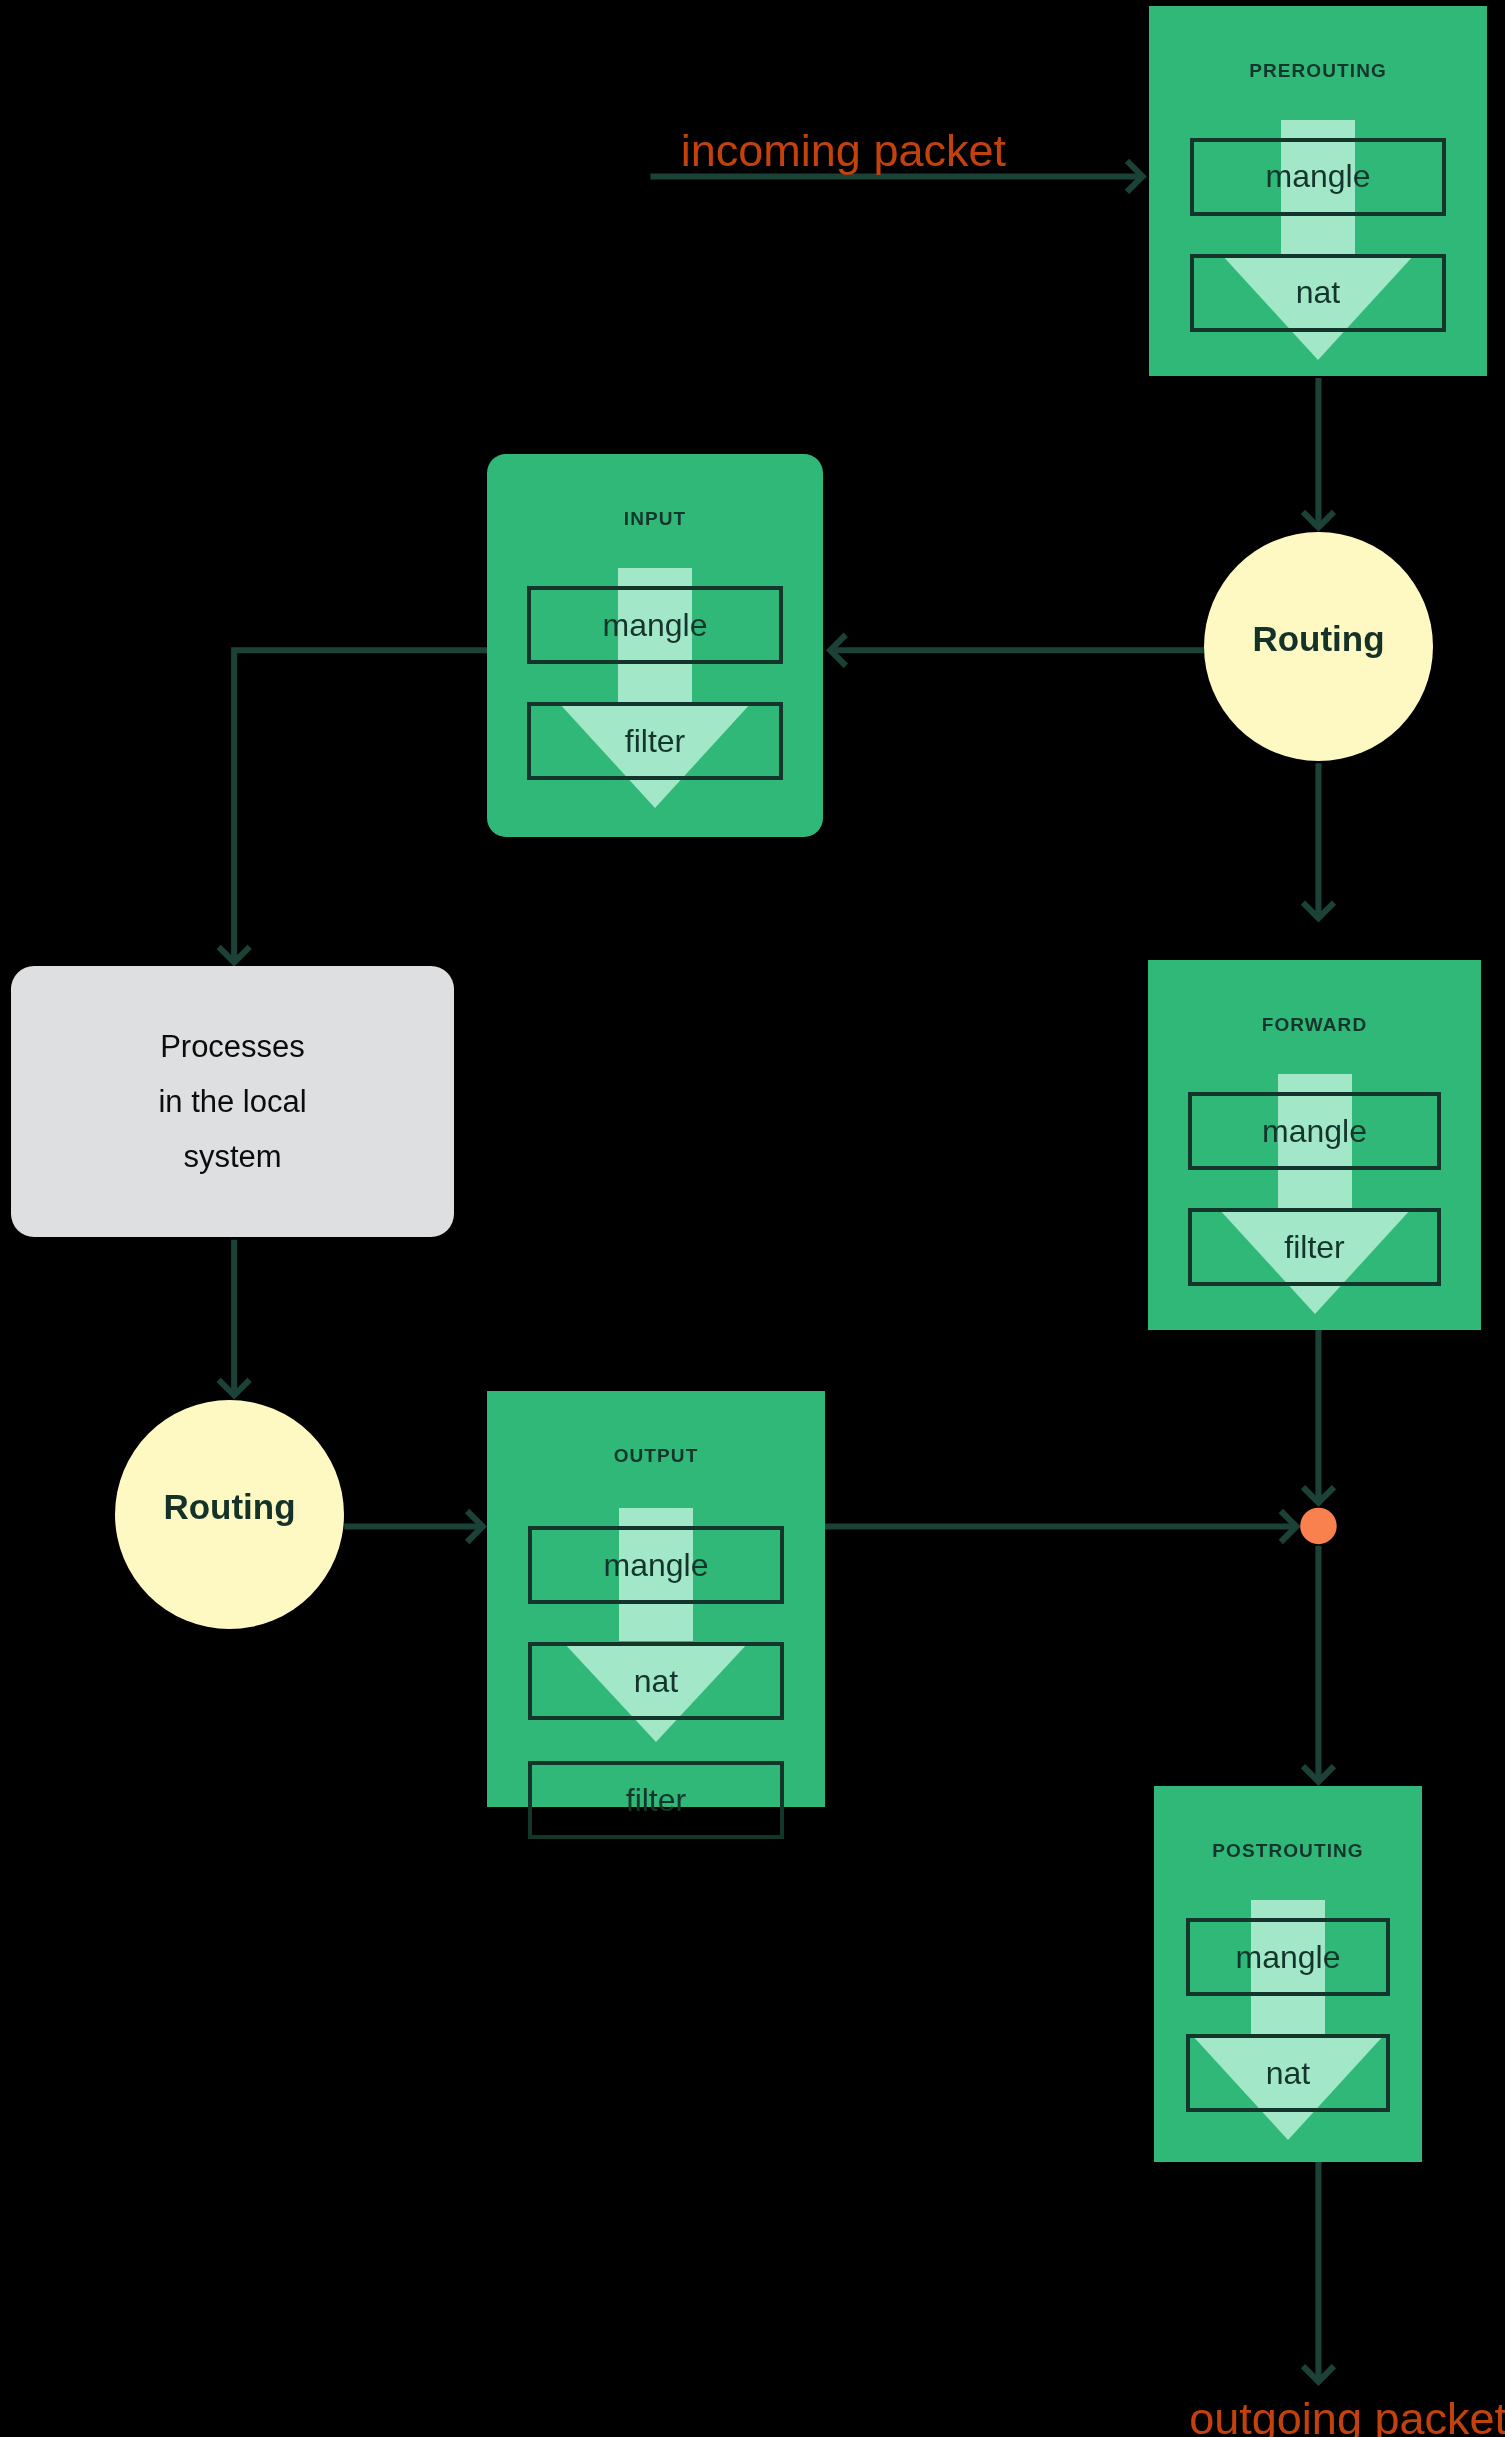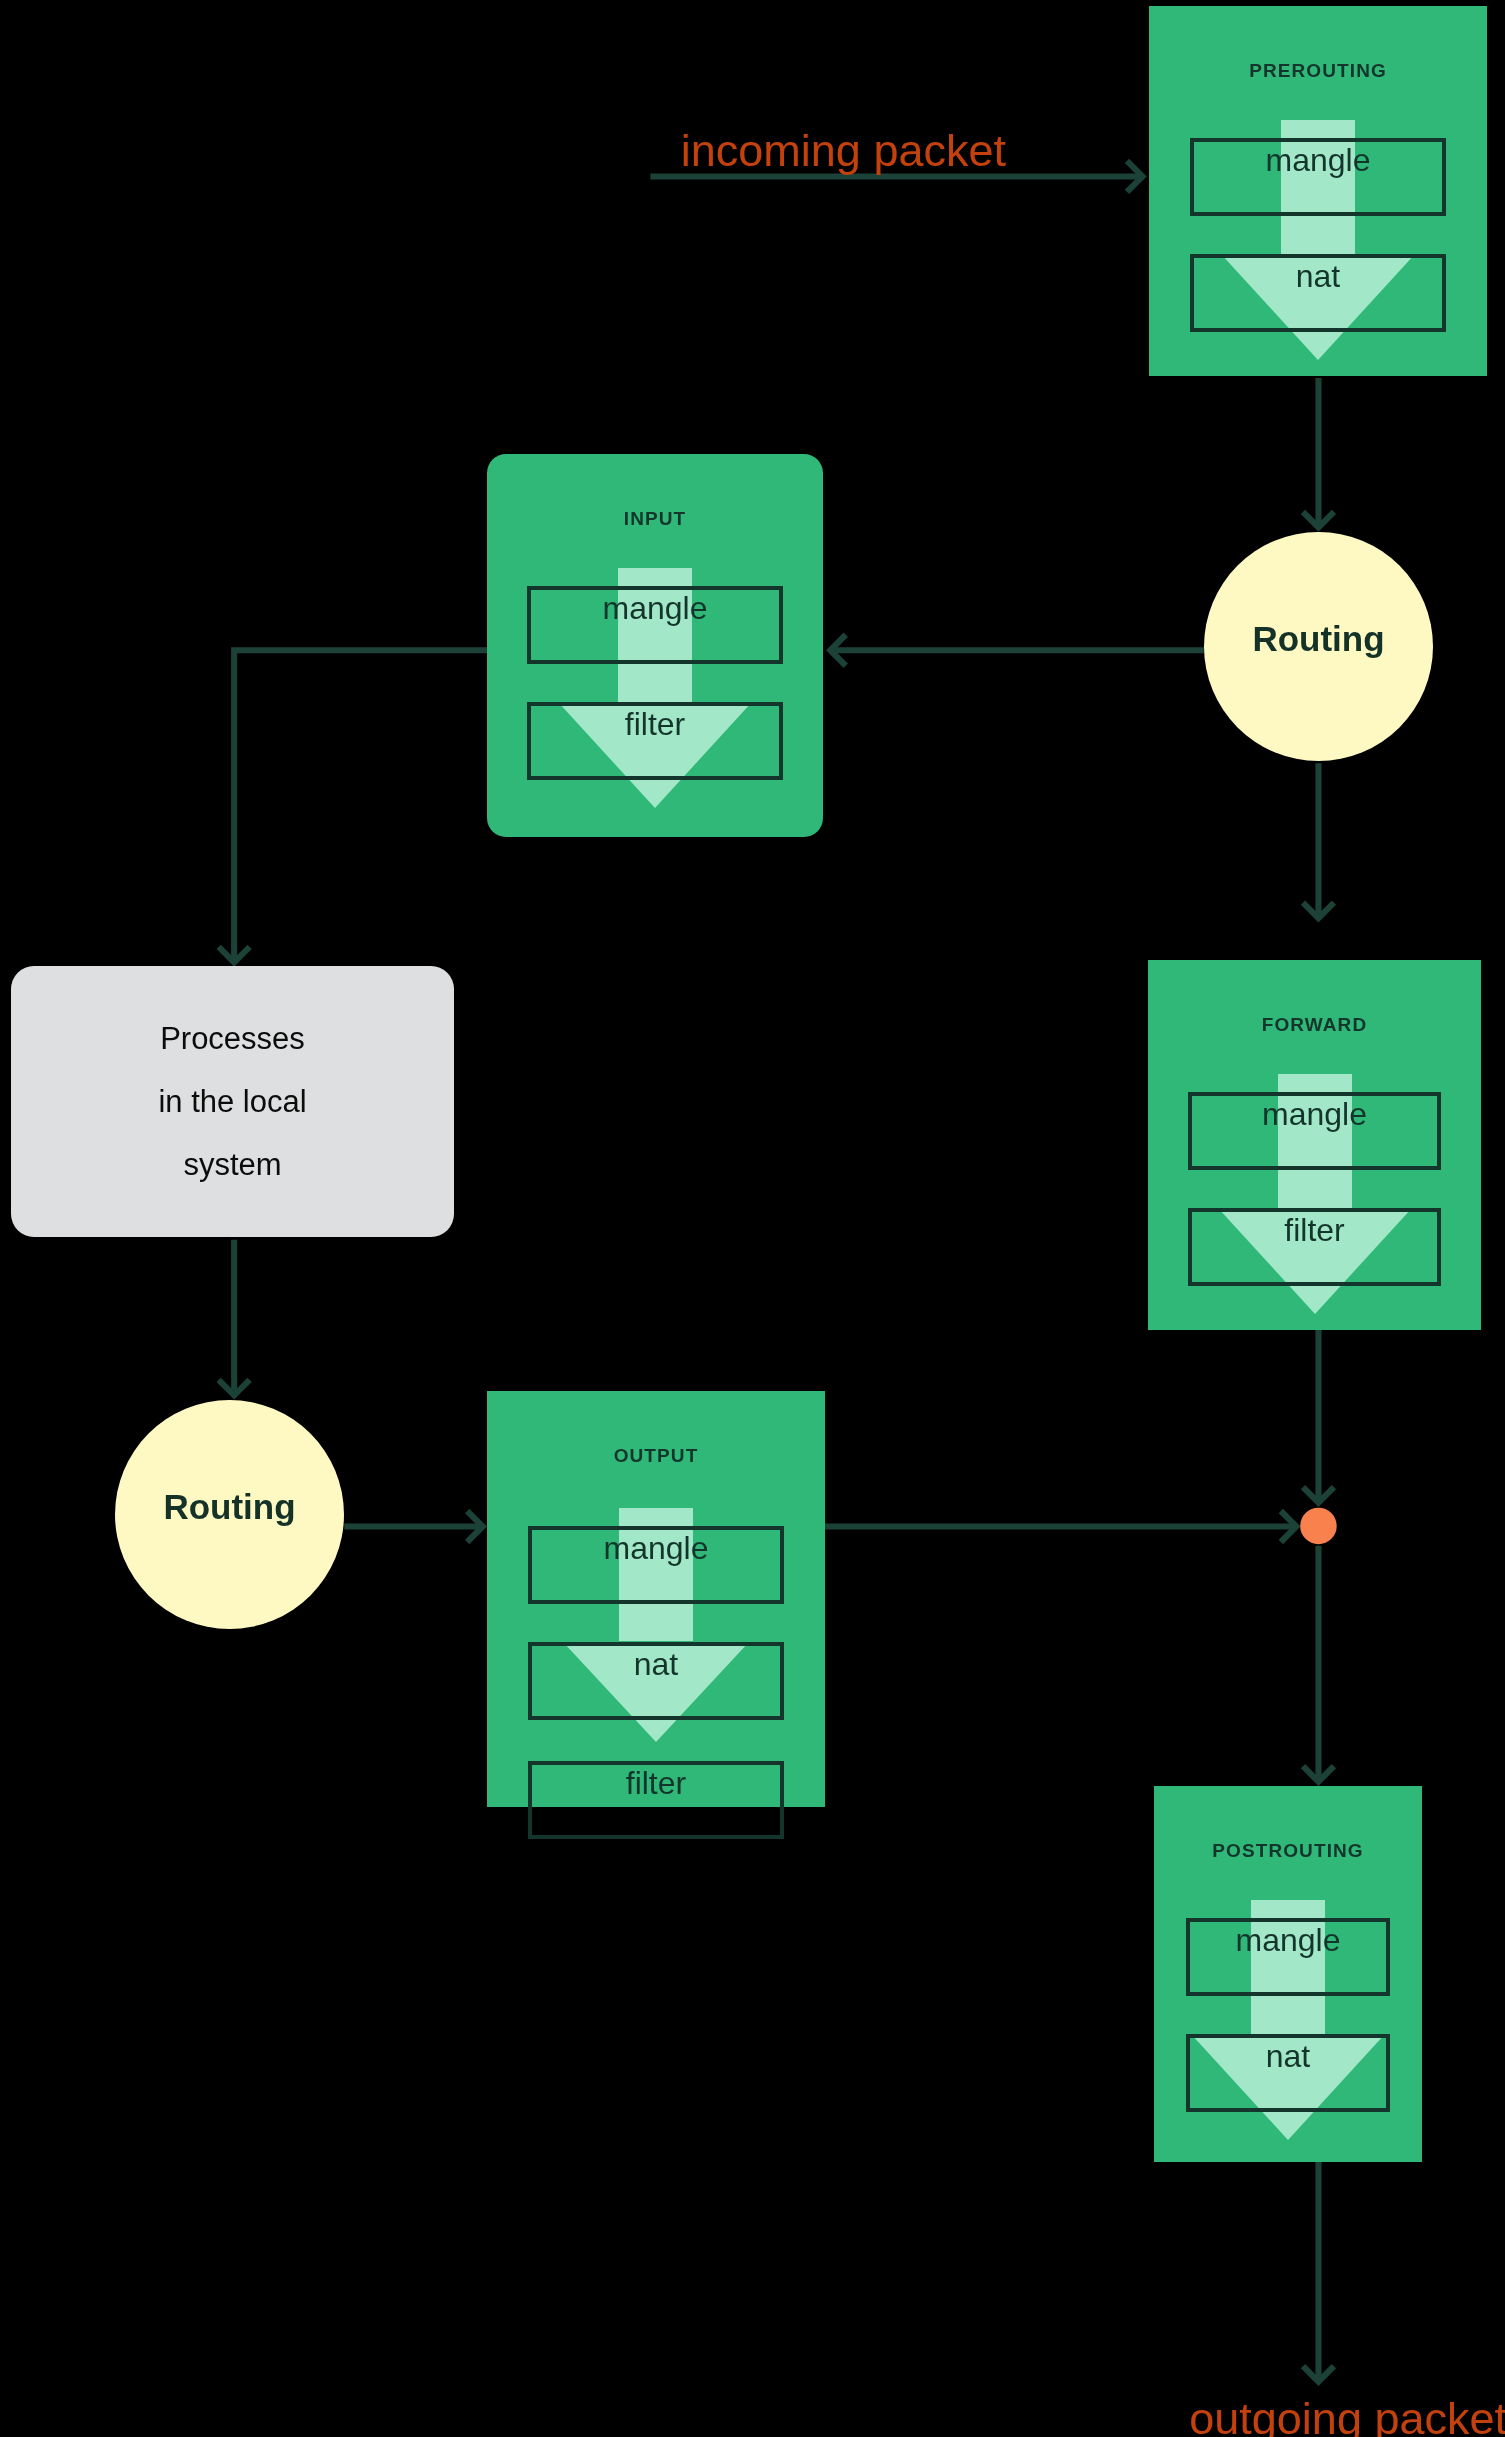--- a/index.html
+++ b/index.html
@@ -11,21 +11,21 @@
   svg.wires line, svg.wires polyline{stroke:#1C4238;stroke-width:11;fill:none;}
 
   
   .chain{position:absolute;background:#2FB878;z-index:1;}
   .chain-title{
     position:absolute;top:49px;left:0;width:100%;text-align:center;z-index:3;
     font-weight:bold;font-size:19px;line-height:32px;letter-spacing:1.1px;color:#14352C;
   }
   .tbox{
     position:absolute;left:12%;width:76%;height:78px;box-sizing:border-box;
-    border:4.4px solid #14352C;display:flex;align-items:flex-start;justify-content:center;
+    border:4.4px solid #14352C;display:flex;align-items:center;justify-content:center;
     z-index:2;font-size:32px;color:#14352C;
   }
   .mint-shaft{position:absolute;left:50%;transform:translateX(-50%);width:74px;background:#A2E8C8;z-index:1;}
   .mint-head{
     position:absolute;left:50%;transform:translateX(-50%);width:0;height:0;z-index:1;
     border-left:97px solid transparent;border-right:97px solid transparent;border-top:106px solid #A2E8C8;
   }
   
   .t1{top:132px;} .t2{top:248px;}
   .shaft-2{top:114px;height:134px;} .head-2{top:248px;}
@@ -35,21 +35,21 @@
   .head-3{top:251px;border-left-width:93px;border-right-width:93px;border-top-width:100px;}
 
   .routing{
     position:absolute;width:229px;height:229px;border-radius:50%;background:#fef9c3;z-index:1;
     display:flex;align-items:center;justify-content:center;box-sizing:border-box;padding-bottom:14.4px;
     font-weight:bold;font-size:35px;color:#153229;
   }
   .process-box{
     position:absolute;left:11px;top:966px;width:443px;height:271px;border-radius:23px;
     background:#DEDFE0;z-index:1;display:flex;flex-direction:column;align-items:center;justify-content:center;
-    font-size:31px;line-height:55px;color:#0C0C0C;text-align:center;gap:8px;
+    font-size:31px;line-height:55px;color:#0C0C0C;text-align:center;
   }
   .flow-label{position:absolute;z-index:1;font-size:45px;color:#c2410c;text-align:right;width:354px;}
   .label-in{left:652px;top:125px;}
   .label-out{left:1153px;top:2393px;}
 </style>
 </head>
 <body>
 
 <div class="canvas">
 

